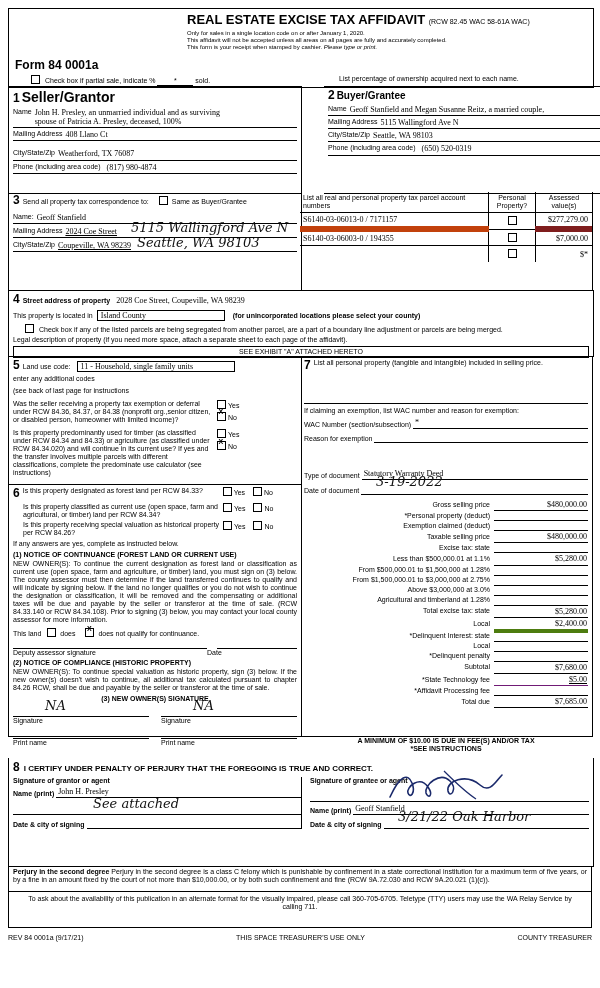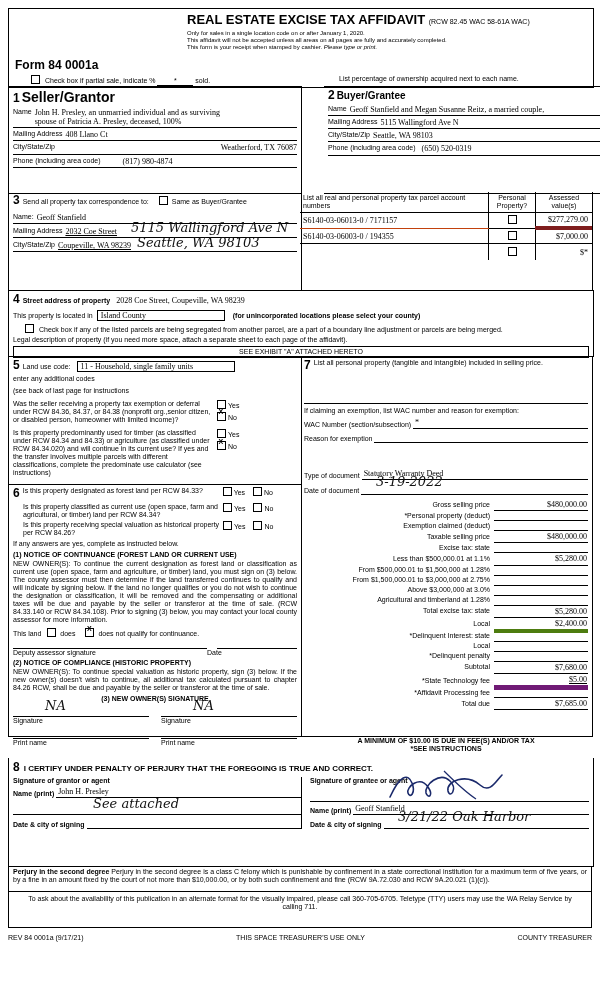--- a/index.html
+++ b/index.html
@@ -58,28 +58,28 @@
           <div class="val">John H. Presley, an unmarried individual and as surviving</div>
           <div class="val">spouse of Patricia A. Presley, deceased, 100%</div>
         </div>
       </div>
       <div style="border-bottom:1px solid #000;margin-top:1px;"></div>
       <div style="display:flex;margin-top:2px;">
         <div class="lbl">Mailing Address</div>
         <div class="val" style="margin-left:3px;">408 Llano Ct</div>
       </div>
       <div style="border-bottom:1px solid #000;margin-top:1px;"></div>
-      <div style="display:flex;margin-top:2px;justify-content:space-between;">
+      <div style="display:flex;margin-top:8px;">
         <div class="lbl">City/State/Zip</div>
         <div class="val" style="margin-left:3px;">Weatherford, TX  76087</div>
       </div>
       <div style="border-bottom:1px solid #000;margin-top:1px;"></div>
       <div style="display:flex;margin-top:2px;">
         <div class="lbl">Phone (including area code)</div>
-        <div class="val" style="margin-left:22px;">(817) 980-4874</div>
+        <div class="val" style="margin-left:6px;">(817) 980-4874</div>
       </div>
       <div style="border-bottom:1px solid #000;margin-top:1px;"></div>
     </div>
   </div>
 
   <div class="abs" style="left:300px;top:86px;width:292px;height:106px;border:1px solid #000;border-left:none;margin-left:24px;">
     <div style="padding:2px 4px 0 4px;">
       <div><span class="sec-num">2</span> <span class="b" style="font-size:10px;">Buyer/Grantee</span></div>
       <div style="display:flex;margin-top:2px;">
         <div class="lbl">Name</div>
@@ -114,21 +114,21 @@
         <span style="margin-left:10px;"><span class="chk"></span>
         <span style="margin-left:2px;">Same as Buyer/Grantee</span></span>
       </div>
       <div style="display:flex;margin-top:5px;">
         <div class="lbl">Name:</div>
         <div class="val" style="margin-left:3px;">Geoff Stanfield</div>
       </div>
       <div style="border-bottom:1px solid #000;margin-top:1px;"></div>
       <div style="display:flex;margin-top:3px;position:relative;">
         <div class="lbl">Mailing Address</div>
-        <div class="val u" style="margin-left:3px;">2032 Coe Street</div>
+        <div class="val u" style="margin-left:3px;">2024 Coe Street</div>
         <div class="hand2 abs" style="left:118px;top:-6px;">5115 Wallingford Ave N</div>
       </div>
       <div style="border-bottom:1px solid #000;margin-top:1px;"></div>
       <div style="display:flex;margin-top:3px;position:relative;">
         <div class="lbl">City/State/Zip</div>
         <div class="val u" style="margin-left:3px;">Coupeville, WA  98239</div>
         <div class="hand2 abs" style="left:124px;top:-5px;">Seattle, WA 98103</div>
       </div>
       <div style="border-bottom:1px solid #000;margin-top:1px;"></div>
     </div>
@@ -136,23 +136,23 @@
 
   <div class="abs" style="left:300px;top:192px;width:292px;height:98px;border:1px solid #000;border-top:none;border-left:none;">
     <table style="width:100%;table-layout:fixed;">
       <tbody>
           <tr>
         <td style="width:182px;padding:2px 3px;vertical-align:top;border-bottom:1px solid #000;">List all real and personal property tax parcel account numbers</td>
         <td style="width:42px;padding:2px 2px;text-align:center;vertical-align:top;border-left:1px solid #000;border-bottom:1px solid #000;">Personal Property?</td>
         <td style="padding:2px 2px;text-align:center;vertical-align:top;border-left:1px solid #000;border-bottom:1px solid #000;">Assessed value(s)</td>
       </tr>
       <tr>
-        <td class="val" style="padding:2px 3px;border-bottom:1px solid #c2410c;">S6140-03-06013-0 / 7171157</td>
+        <td class="val" style="padding:2px 3px;border-bottom:6px solid #c2410c;">S6140-03-06013-0 / 7171157</td>
         <td style="text-align:center;border-left:1px solid #000;border-bottom:1px solid #000;"><span class="chk"></span></td>
-        <td class="money rt" style="padding:2px 4px;border-left:1px solid #000;border-bottom:4px solid #7f1d1d;">$277,279.00</td>
+        <td class="money rt" style="padding:2px 4px;border-left:1px solid #000;border-bottom:6px solid #7f1d1d;">$277,279.00</td>
       </tr>
       <tr>
         <td class="val" style="padding:2px 3px;border-bottom:1px solid #000;">S6140-03-06003-0 / 194355</td>
         <td style="text-align:center;border-left:1px solid #000;border-bottom:1px solid #000;"><span class="chk"></span></td>
         <td class="money rt" style="padding:2px 4px;border-left:1px solid #000;border-bottom:1px solid #000;">$7,000.00</td>
       </tr>
       <tr>
         <td class="val" style="padding:2px 3px;height:12px;"></td>
         <td style="text-align:center;border-left:1px solid #000;"><span class="chk"></span></td>
         <td class="money rt" style="padding:2px 4px;border-left:1px solid #000;">$*</td>
@@ -296,21 +296,21 @@
         <tr>
               <td class="rt" style="padding-right:4px;">*Delinquent penalty</td>
               <td style="border-bottom:1px solid #000;" class="money rt"></td>
             </tr>
         <tr>
               <td class="rt" style="padding-right:4px;">Subtotal</td>
               <td style="border-bottom:1px solid #000;" class="money rt">$7,680.00</td>
             </tr>
         <tr>
               <td class="rt" style="padding-right:4px;">*State Technology fee</td>
-              <td style="border-bottom:5px solid #701a75;text-decoration:underline;" class="money rt">$5.00</td>
+              <td style="border-bottom:1px solid #701a75;text-decoration:underline;" class="money rt">$5.00</td>
             </tr>
         <tr>
               <td class="rt" style="padding-right:4px;">*Affidavit Processing fee</td>
               <td style="border-bottom:1px solid #000;" class="money rt"></td>
             </tr>
         <tr>
               <td class="rt" style="padding-right:4px;">Total due</td>
               <td style="border-bottom:1px solid #000;" class="money rt">$7,685.00</td>
             </tr>
       </tbody>

